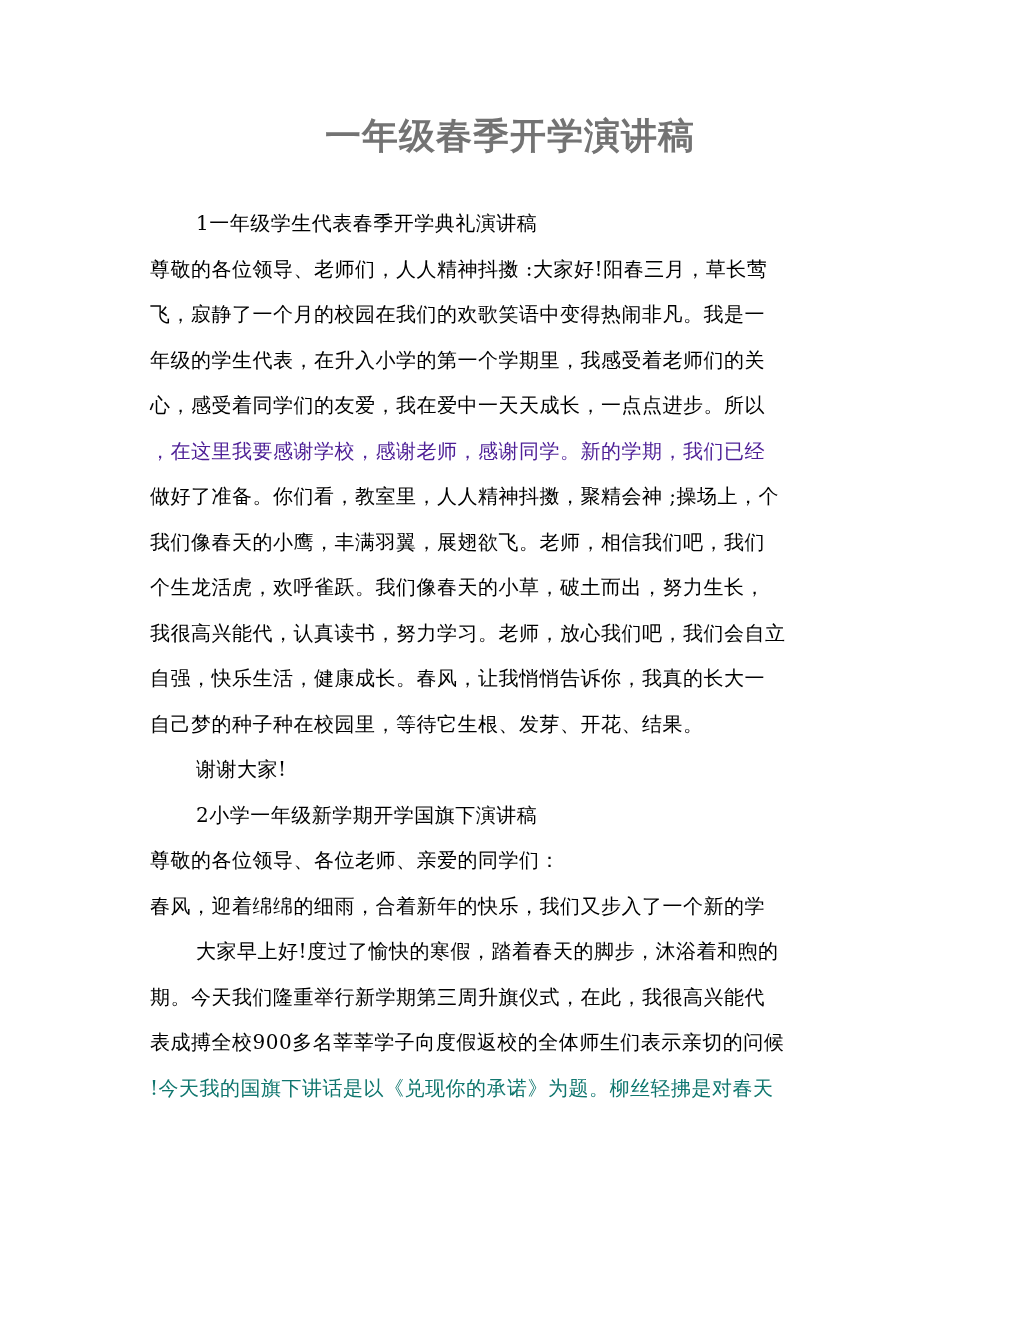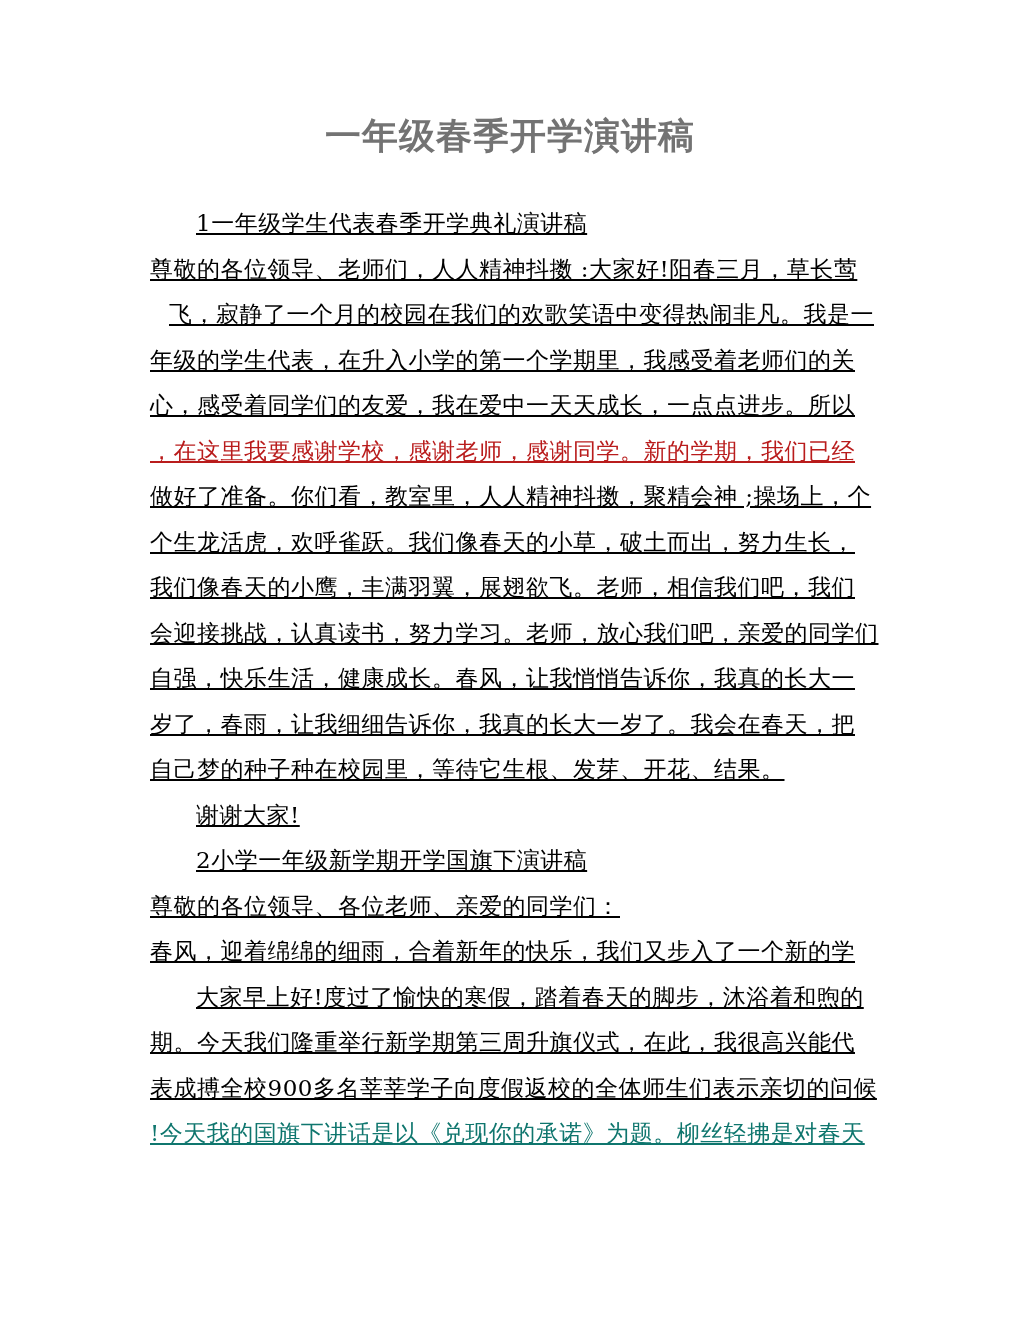--- a/index.html
+++ b/index.html
@@ -29,48 +29,46 @@
   }
   .doc-body {
     position: absolute;
     top: 201px;
     left: 150px;
     width: 724px;
   }
   .doc-line {
     height: 45.5px;
     line-height: 45.5px;
-    font-size: 23px;
+    font-size: 20px;
     color: #000000;
     white-space: nowrap;
     letter-spacing: 0.5px;
-    text-decoration: underline;
   }
   .doc-line.indent {
     padding-left: 46px;
   }
 </style>
 </head>
 <body>
 
 <div class="page" style="background: rgb(255, 255, 255);">
   <h1 class="doc-title" style="color: #737373;">一年级春季开学演讲稿</h1>
   <div class="doc-body">
       <div class="doc-line indent" style="color: rgb(0, 0, 0);">1一年级学生代表春季开学典礼演讲稿</div>
       <div class="doc-line" style="color: rgb(0, 0, 0);">尊敬的各位领导、老师们，人人精神抖擞 :大家好!阳春三月，草长莺</div>
-      <div class="doc-line" style="color: rgb(0, 0, 0); text-align: right;">飞，寂静了一个月的校园在我们的欢歌笑语中变得热闹非凡。我是一</div>
+      <div class="doc-line" style="color: rgb(0, 0, 0);">飞，寂静了一个月的校园在我们的欢歌笑语中变得热闹非凡。我是一</div>
       <div class="doc-line" style="color: rgb(0, 0, 0);">年级的学生代表，在升入小学的第一个学期里，我感受着老师们的关</div>
       <div class="doc-line" style="color: rgb(0, 0, 0);">心，感受着同学们的友爱，我在爱中一天天成长，一点点进步。所以</div>
-      <div class="doc-line" style="color: #b91c1c;">，在这里我要感谢学校，感谢老师，感谢同学。新的学期，我们已经</div>
+      <div class="doc-line" style="color: #4c1d95;">，在这里我要感谢学校，感谢老师，感谢同学。新的学期，我们已经</div>
       <div class="doc-line" style="color: rgb(0, 0, 0);">做好了准备。你们看，教室里，人人精神抖擞，聚精会神 ;操场上，个</div>
+      <div class="doc-line" style="color: rgb(0, 0, 0);">我们像春天的小鹰，丰满羽翼，展翅欲飞。老师，相信我们吧，我们</div>
       <div class="doc-line" style="color: rgb(0, 0, 0);">个生龙活虎，欢呼雀跃。我们像春天的小草，破土而出，努力生长，</div>
-      <div class="doc-line" style="color: rgb(0, 0, 0);">我们像春天的小鹰，丰满羽翼，展翅欲飞。老师，相信我们吧，我们</div>
-      <div class="doc-line" style="color: rgb(0, 0, 0);">会迎接挑战，认真读书，努力学习。老师，放心我们吧，亲爱的同学们</div>
+      <div class="doc-line" style="color: rgb(0, 0, 0);">我很高兴能代，认真读书，努力学习。老师，放心我们吧，我们会自立</div>
       <div class="doc-line" style="color: rgb(0, 0, 0);">自强，快乐生活，健康成长。春风，让我悄悄告诉你，我真的长大一</div>
-      <div class="doc-line" style="color: rgb(0, 0, 0);">岁了，春雨，让我细细告诉你，我真的长大一岁了。我会在春天，把</div>
       <div class="doc-line" style="color: rgb(0, 0, 0);">自己梦的种子种在校园里，等待它生根、发芽、开花、结果。</div>
       <div class="doc-line indent" style="color: rgb(0, 0, 0);">谢谢大家!</div>
       <div class="doc-line indent" style="color: rgb(0, 0, 0);">2小学一年级新学期开学国旗下演讲稿</div>
       <div class="doc-line" style="color: rgb(0, 0, 0);">尊敬的各位领导、各位老师、亲爱的同学们：</div>
       <div class="doc-line" style="color: rgb(0, 0, 0);">春风，迎着绵绵的细雨，合着新年的快乐，我们又步入了一个新的学</div>
       <div class="doc-line indent" style="color: rgb(0, 0, 0);">大家早上好!度过了愉快的寒假，踏着春天的脚步，沐浴着和煦的</div>
       <div class="doc-line" style="color: rgb(0, 0, 0);">期。今天我们隆重举行新学期第三周升旗仪式，在此，我很高兴能代</div>
       <div class="doc-line" style="color: rgb(0, 0, 0);">表成搏全校900多名莘莘学子向度假返校的全体师生们表示亲切的问候</div>
       <div class="doc-line" style="color: #0f766e;">!今天我的国旗下讲话是以《兑现你的承诺》为题。柳丝轻拂是对春天</div>
     </div>

